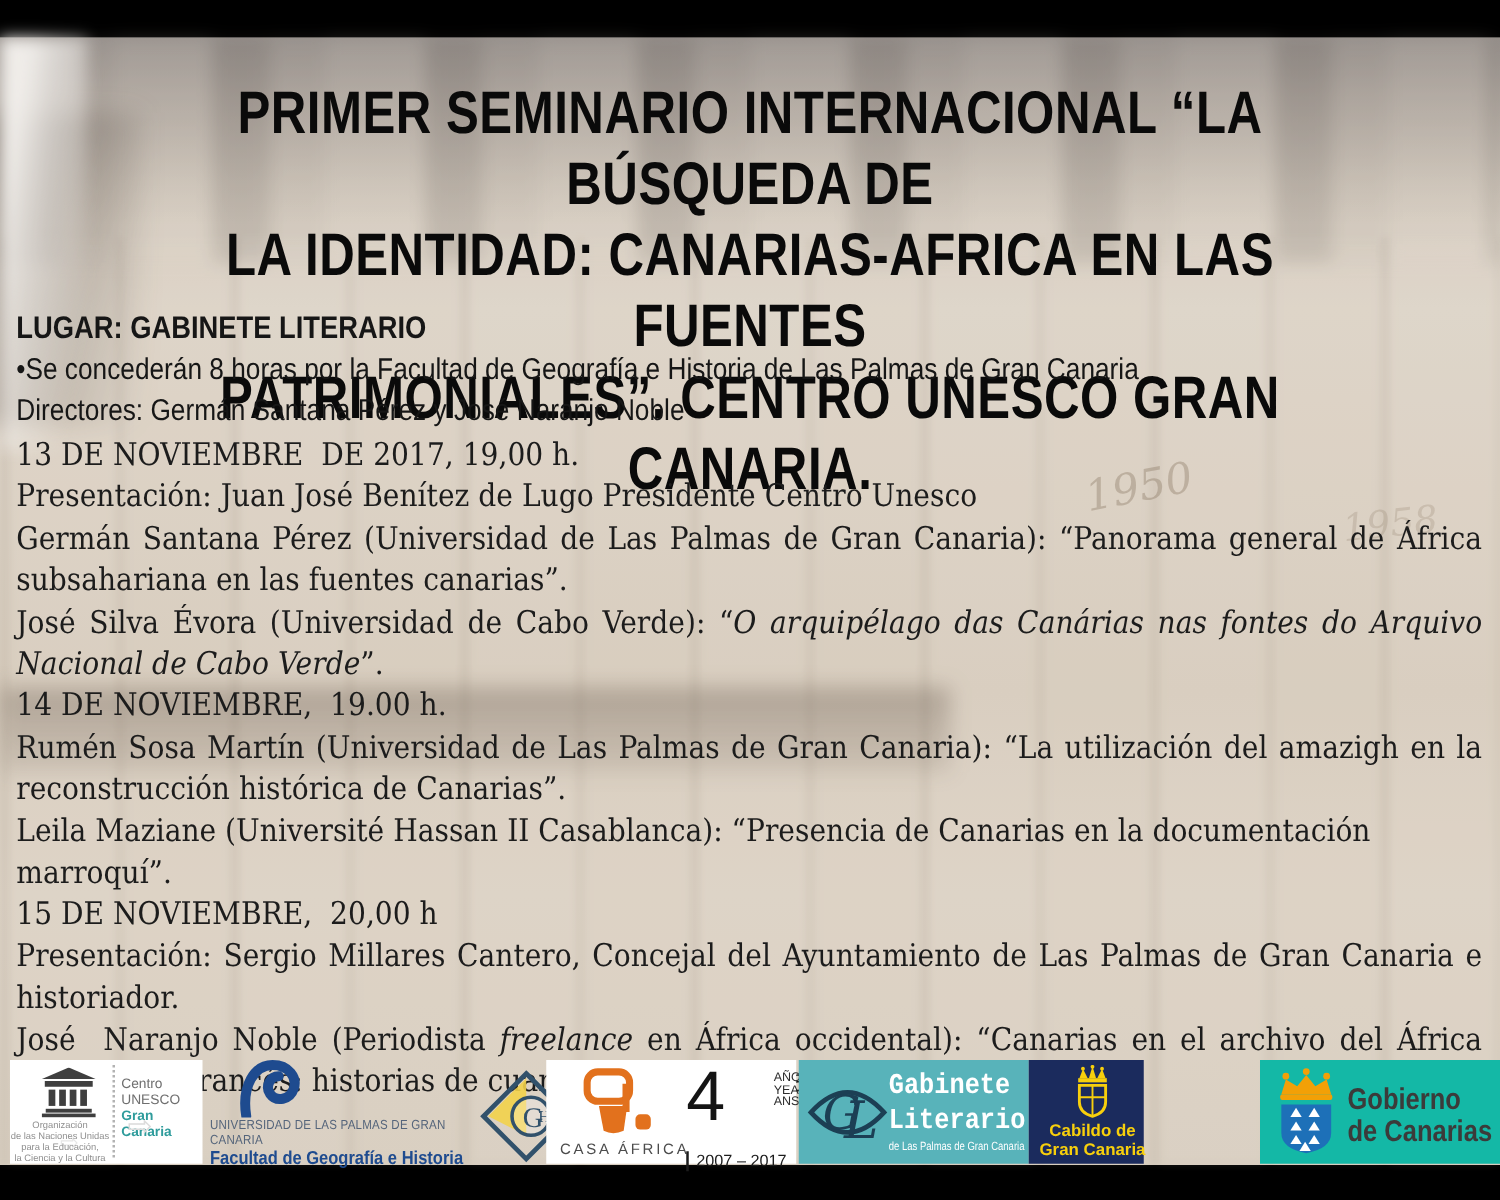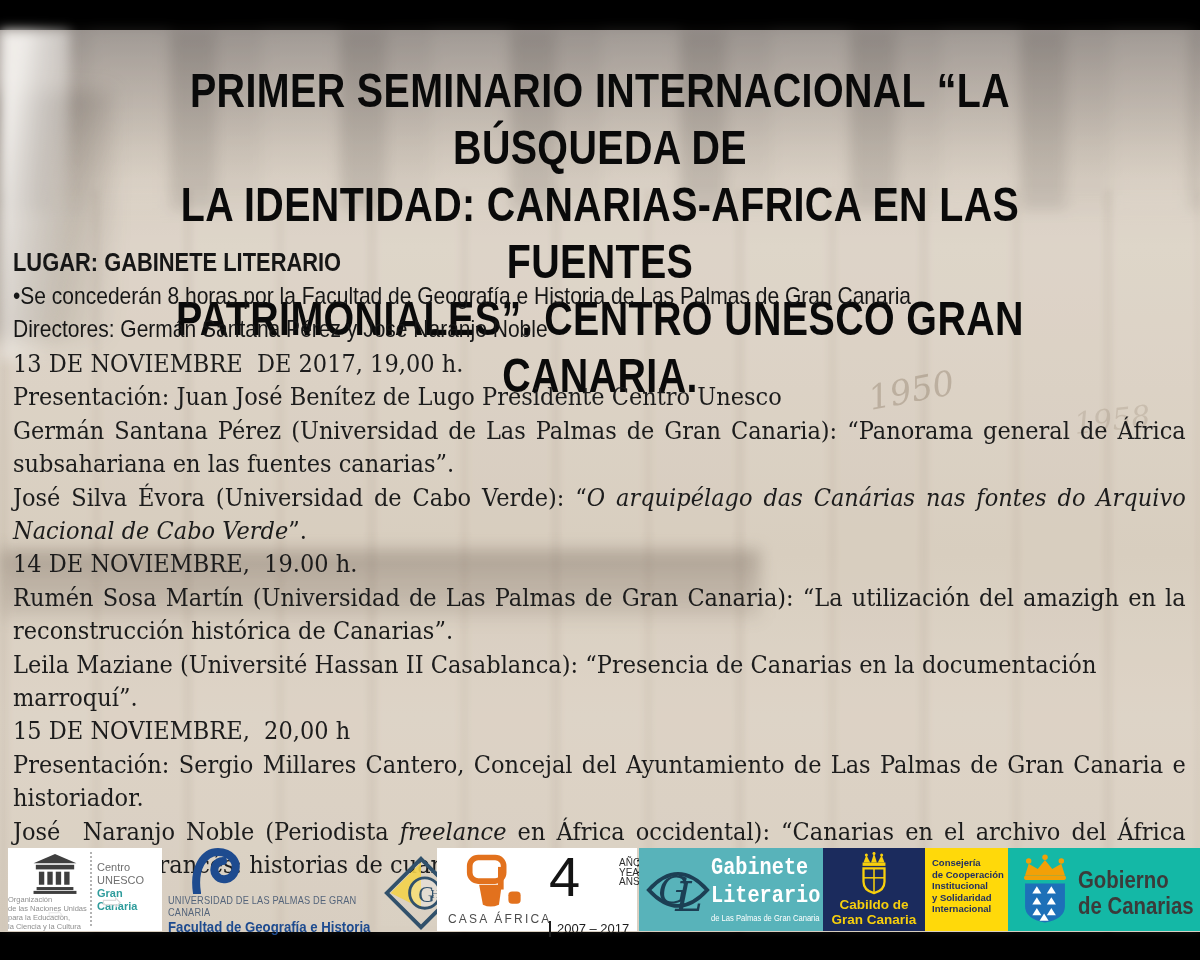--- a/index.html
+++ b/index.html
@@ -44,21 +44,21 @@
   #program{position:absolute;top:347px;left:13px;width:1303px;transform:scaleX(.9);
            transform-origin:0 0;font-family:"DejaVu Serif","Liberation Serif",serif;
            color:#1c1c1c;font-size:25px;line-height:33.4px;}
   #program p{margin:0;}
   #program p.justify{text-align:justify;}
 
   
   .fbox{position:absolute;top:848px;height:83px;}
   
   #unesco-box{left:8px;width:154px;background:#fff;}
-  #unesco-org{position:absolute;left:0;top:47px;width:80px;text-align:left;font-size:7.5px;
+  #unesco-org{position:absolute;left:0;top:47px;width:80px;text-align:center;font-size:7.5px;
               line-height:9px;color:#8f8f8f;z-index:2;}
   #unesco-dots{position:absolute;left:82px;top:4px;height:74px;border-left:2px dotted #b3b3b3;}
   #unesco-centro{position:absolute;left:89px;top:13px;font-size:11px;line-height:13px;}
   #unesco-centro .l1{color:#6f6f6f;}
   #unesco-centro .l2{color:#2f9c9c;font-weight:700;}
   .unesco-arrow{position:absolute;color:#dcdcdc;font-size:24px;line-height:24px;z-index:1;}
   #unesco-arrow-a{left:40px;top:54px;font-size:18px;opacity:.7;}
   #unesco-arrow-b{left:94px;top:42px;}
   
   #ulpgc-box{left:168px;width:215px;}
@@ -77,21 +77,21 @@
   #casa-years{position:absolute;left:112px;top:73px;border-left:2px solid #1c1c1c;padding-left:6px;
               font-size:13px;color:#1c1c1c;line-height:16px;}
   
   #gabinete-box{left:639px;width:184px;background:#58b3ba;}
   #gab-text{position:absolute;left:72px;top:6px;color:#fff;
             font-family:"Liberation Mono","DejaVu Sans Mono",monospace;font-weight:700;
             font-size:23px;line-height:28px;transform:scaleX(.88);transform-origin:0 0;white-space:nowrap;}
   #gab-sub{position:absolute;left:72px;top:64px;color:#fff;font-size:9.5px;white-space:nowrap;
            transform:scaleX(.8);transform-origin:0 0;}
   
-  #cabildo-box{left:823px;width:102px;background:#1b2b5d;text-align:center;}
+  #cabildo-box{left:823px;width:92px;background:#1b2b5d;text-align:center;}
   #cabildo-text{position:absolute;left:0;top:49px;width:102px;color:#f7cf0c;font-weight:700;
                 font-size:13.5px;line-height:15px;}
   
   #consejeria-box{left:925px;width:83px;background:#ffd90a;}
   #consejeria-text{position:absolute;left:7px;top:9px;color:#223061;font-weight:700;
                    font-size:9.5px;line-height:11.5px;}
   
   #gobierno-box{left:1008px;width:192px;background:#14b8a6;}
   #gob-text{position:absolute;left:70px;top:19px;color:#3b3b3a;font-weight:700;font-size:24px;
             line-height:26px;transform:scaleX(.85);transform-origin:0 0;white-space:nowrap;}
@@ -237,29 +237,20 @@
         <line x1="11" y1="27" x2="33" y2="27" stroke="#f7cf0c" stroke-width="1.6"></line>
         <line x1="22" y1="17" x2="22" y2="42" stroke="#f7cf0c" stroke-width="1.6"></line>
       </svg>
     </span>
     <div id="cabildo-text">
       <div>Cabildo de</div>
       <div>Gran Canaria</div>
     </div>
   </div>
 
-  <div class="fbox" id="consejeria-box">
-    <div id="consejeria-text">
-      <div>Consejería</div>
-      <div>de Cooperación</div>
-      <div>Institucional</div>
-      <div>y Solidaridad</div>
-      <div>Internacional</div>
-    </div>
-  </div>
 
   <div class="fbox" id="gobierno-box">
     <span class="svgwrap" style="left:8px;top:3px;">
       <svg width="58" height="76" viewBox="0 0 64 78">
         <circle cx="14" cy="8" r="3" fill="#f2a007"></circle>
         <circle cx="32" cy="4" r="3" fill="#f2a007"></circle>
         <circle cx="50" cy="8" r="3" fill="#f2a007"></circle>
         <polygon points="10,24 14,11 24,17 32,7 40,17 50,11 54,24" fill="#f2a007"></polygon>
         <rect x="9" y="24" width="46" height="5" rx="2" fill="#f2a007"></rect>
         <path d="M10,33 h44 v25 q0,14 -22,18 q-22,-4 -22,-18 Z" fill="#1d70b8"></path>

